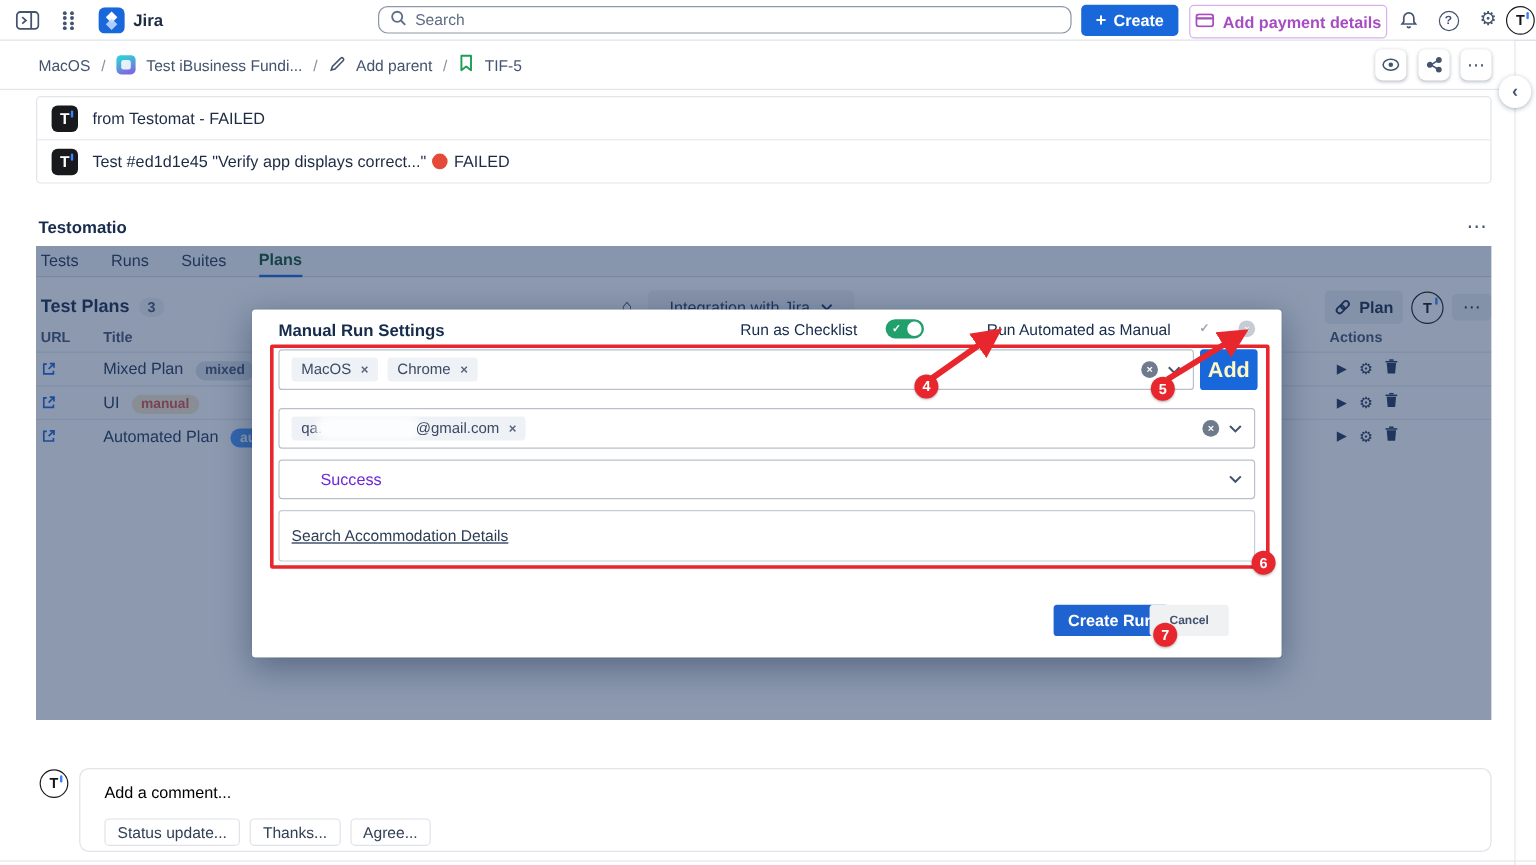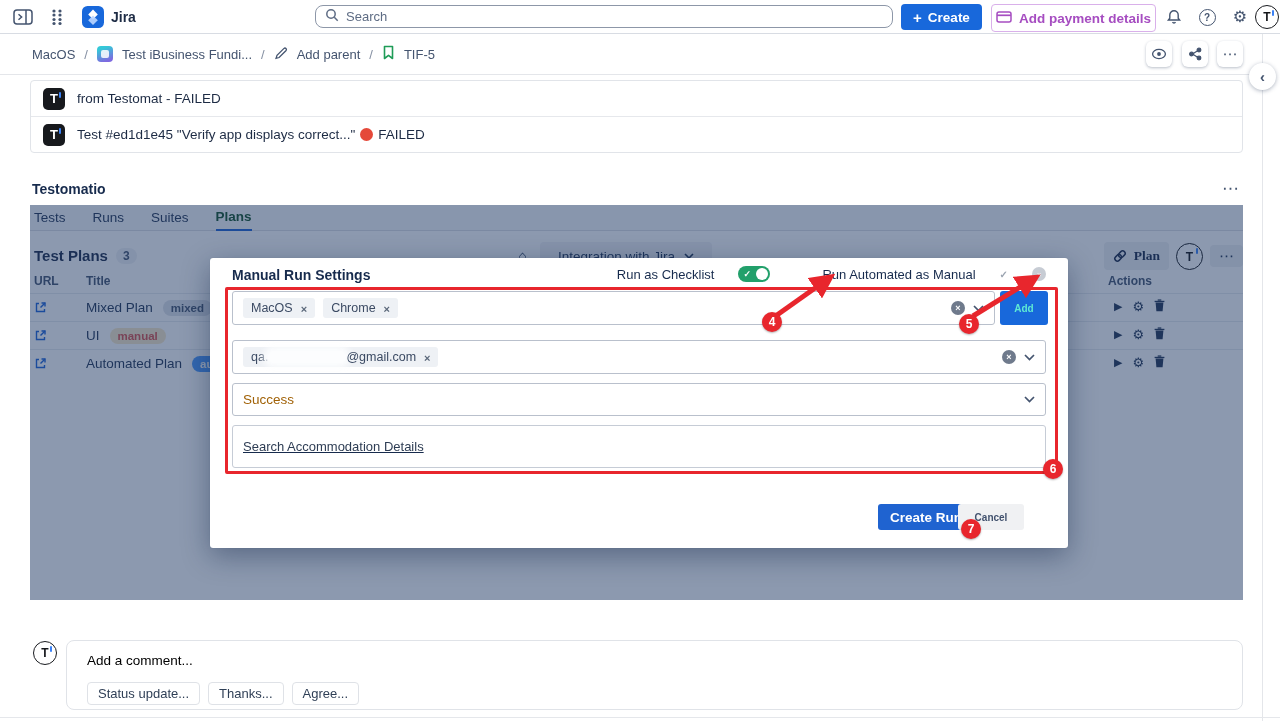--- a/index.html
+++ b/index.html
@@ -44,21 +44,21 @@
   .sec-title{left:32px;top:181px;font-size:14px;font-weight:700;color:#172b4d;}
   .sec-more{left:1222px;top:178px;font-size:17px;color:#44546f;cursor:pointer;}
 
   .panel{left:30px;top:205px;width:1213px;height:395px;background:#fff;overflow:hidden;}
   .tabbar{position:absolute;left:0;top:0;width:1213px;height:26px;background:#f7f8fa;border-bottom:1px solid #dcdfe5;display:flex;align-items:flex-end;gap:27px;padding-left:4px;box-sizing:border-box;}
   .tab{font-size:13.5px;color:#243757;padding-bottom:5px;cursor:pointer;}
   .tab.active{color:#14532d;border-bottom:2px solid #1f63d2;margin-bottom:-1px;font-weight:600;}
   .plans-head{position:absolute;left:4px;top:42px;display:flex;align-items:center;gap:8px;font-size:15px;font-weight:600;color:#1c2b4a;}
   .count-pill{background:#eff1f4;border-radius:10px;padding:1px 7px;font-size:12px;font-weight:600;color:#44546f;}
   .integration{position:absolute;left:510px;top:37px;width:172px;height:28px;background:#f2f3f5;border-radius:4px;display:flex;align-items:center;justify-content:center;gap:9px;font-size:13.5px;color:#243757;cursor:pointer;}
-  .plan-btn{position:absolute;left:1074px;top:37px;width:65px;height:28px;background:#eef0f3;border-radius:4px;display:flex;align-items:center;justify-content:center;gap:7px;font-size:13.5px;font-weight:600;color:#1c2b4a;cursor:pointer;font-family:Liberation Serif, serif;}
+  .plan-btn{position:absolute;left:1074px;top:37px;width:65px;height:28px;background:#eef0f3;border-radius:4px;display:flex;align-items:center;justify-content:center;gap:7px;font-size:13.5px;font-weight:600;color:#1c2b4a;cursor:pointer;}
   .panel-avatar{position:absolute;left:1146px;top:38px;}
   .more-btn{position:absolute;left:1180px;top:40px;width:33px;height:22px;background:#eef0f3;border-radius:4px;display:flex;align-items:center;justify-content:center;font-size:15px;color:#243757;cursor:pointer;}
   .colhdr{position:absolute;top:69px;font-size:12px;font-weight:700;color:#44546f;}
   .prow{position:absolute;left:0;width:1213px;height:28px;border-top:1px solid #e7eaee;}
   .prow .title{position:absolute;left:56px;top:6px;font-size:13.5px;color:#243757;}
   .badge{border-radius:10px;padding:2px 8px;font-size:11.5px;font-weight:600;margin-left:10px;}
   .badge-mixed{background:#dfe2e8;color:#44546f;}
   .badge-manual{background:#f9e9c8;color:#d9534f;}
   .badge-auto{background:#4c9aff;color:#fff;}
   .row-actions{position:absolute;left:1084px;top:5px;display:flex;gap:10px;align-items:center;color:#243757;}
@@ -74,22 +74,22 @@
   .tg-check{color:#fff;font-size:9px;font-weight:700;margin-left:3px;}
   .tg-knob{width:12px;height:12px;border-radius:50%;background:#fff;}
   .mini-check{color:#9aa3b0;font-size:10px;font-weight:700;}
   .mini-knob{width:14px;height:14px;border-radius:50%;background:#c7ccd4;color:#fff;font-size:8px;display:inline-flex;align-items:center;justify-content:center;cursor:pointer;}
   .redbox{position:absolute;left:15px;top:29px;width:827px;height:181px;border:3px solid #e8262d;border-radius:2px;z-index:20;pointer-events:none;}
   .fld{position:absolute;background:#fff;border:1px solid #b9c0cc;border-radius:3px;display:flex;align-items:center;padding:0 10px;box-sizing:border-box;gap:8px;}
   .tagpill{background:#eef1f5;border-radius:3px;padding:3px 8px;font-size:12.5px;color:#3b4a63;display:inline-flex;gap:8px;align-items:flex-end;}
   .tag-x{color:#5a6779;font-size:11px;font-weight:700;cursor:pointer;}
   .clear-ic{width:14px;height:14px;border-radius:50%;background:#6f7a8c;color:#fff;font-size:9px;font-weight:700;display:flex;align-items:center;justify-content:center;margin-left:auto;cursor:pointer;}
   .blurred{display:inline-block;width:78px;height:12px;background:#fcfdfe;border-radius:6px;box-shadow:0 0 6px 5px rgba(252,253,254,.95);}
-  .add-btn{position:absolute;left:790px;top:33px;width:48px;height:34px;background:#1868db;border-radius:3px;color:#5eead4;font-size:10px;font-weight:600;display:flex;align-items:center;justify-content:center;cursor:pointer;text-align:right;}
-  .sel-value{font-size:13.5px;color:#a16207;font-weight:500;}
+  .add-btn{position:absolute;left:790px;top:33px;width:48px;height:34px;background:#1868db;border-radius:3px;color:#fef9c3;font-size:18px;font-weight:600;display:flex;align-items:center;justify-content:center;cursor:pointer;text-align:right;}
+  .sel-value{font-size:13.5px;color:#6d28d9;font-weight:500;margin-left:24px;}
   .btn-createrun{position:absolute;left:668px;top:246px;width:96px;height:26px;background:#1f63d0;border-radius:3px;color:#fff;font-size:13.5px;font-weight:600;display:flex;align-items:center;justify-content:center;cursor:pointer;}
   .btn-cancel{position:absolute;left:748px;top:246px;width:66px;height:26px;background:#f0f1f3;border-radius:3px;color:#42526e;font-size:10px;font-weight:600;display:flex;align-items:center;justify-content:center;cursor:pointer;}
   .anno-circle{position:absolute;width:20px;height:20px;border-radius:50%;background:#e8262d;color:#fff;font-size:12px;font-weight:700;display:flex;align-items:center;justify-content:center;z-index:30;box-shadow:0 1px 2px rgba(0,0,0,.3);}
   .anno-svg{position:absolute;left:0;top:0;width:858px;height:290px;z-index:25;pointer-events:none;}
 
   
   .comment-card{left:66px;top:640px;width:1177px;height:70px;border:1px solid #e0e3e8;border-radius:8px;background:#fff;box-sizing:border-box;}
   .comment-ph{position:absolute;left:20px;top:12px;font-size:13.5px;color:#000000;}
   .quick-row{position:absolute;left:20px;top:41px;display:flex;gap:8px;}
   .quick-btn{border:1px solid #dfe2e7;border-radius:4px;background:#fff;padding:3px 10px;font-size:13px;color:#2f3f56;font-weight:500;cursor:pointer;}

